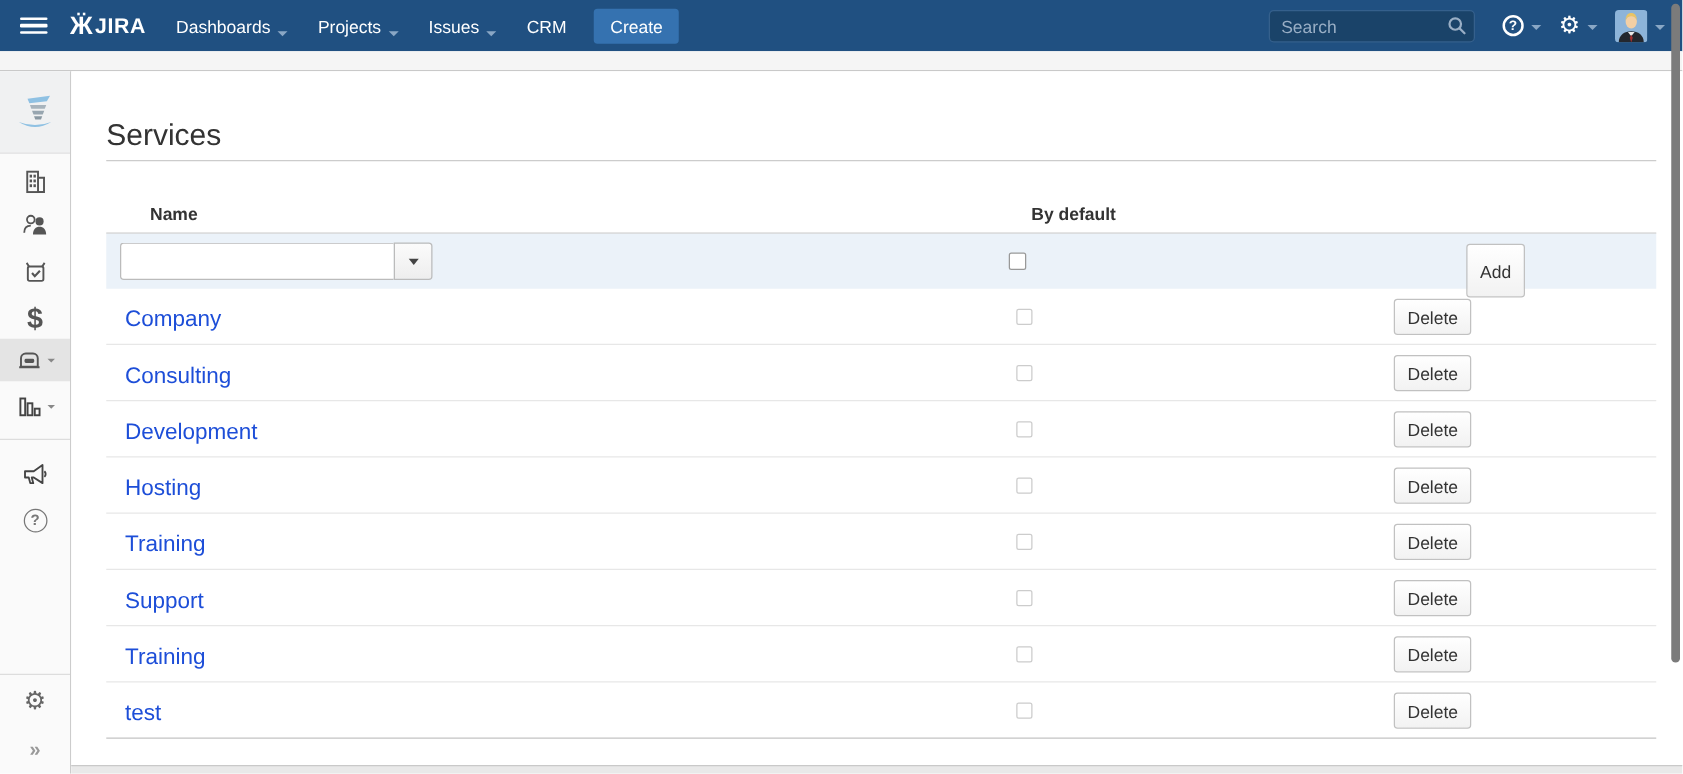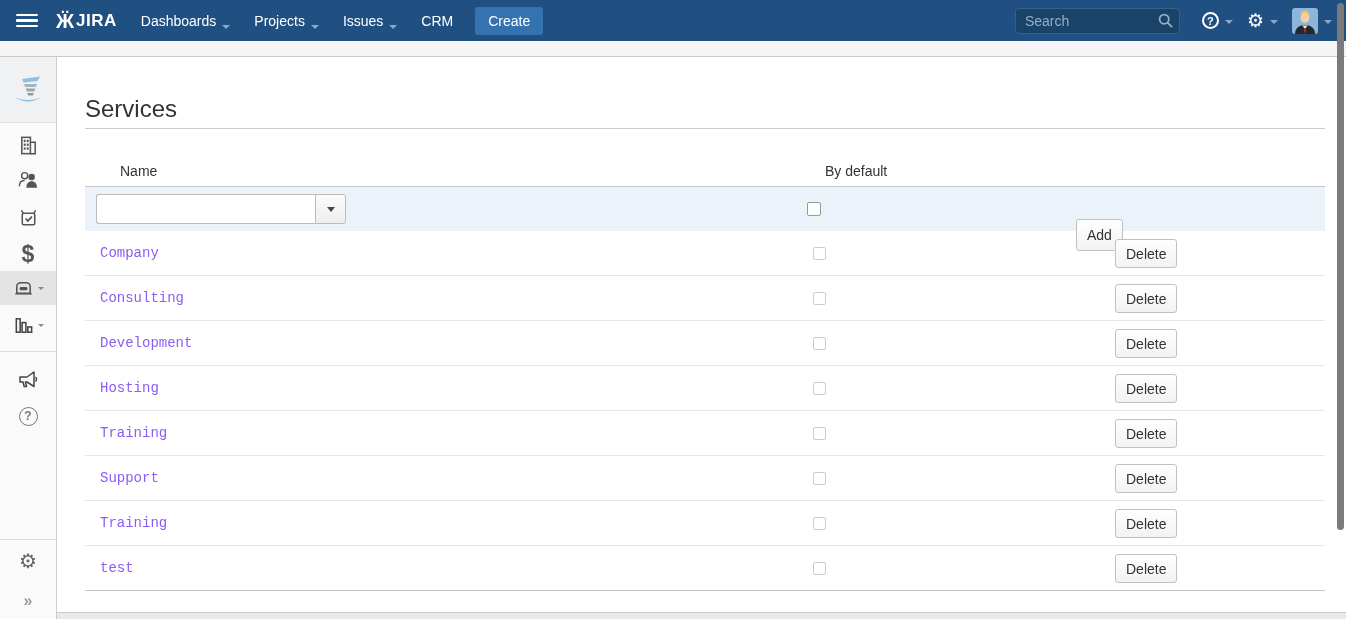--- a/index.html
+++ b/index.html
@@ -60,45 +60,45 @@
   .sb-gear { font-size:20px; color:#666; line-height:1; }
   .sb-expand { font-size:16px; color:#999; font-weight:bold; }
 
   
   .content { position:absolute; top:57px; left:57px; width:1289px; height:562px; background:#fff; }
   .page-title { position:absolute; left:28px; top:38px; font-size:24px; font-weight:normal; color:#333;text-align:center; }
   .title-rule { position:absolute; left:28px; top:71px; width:1240px; border-top:1px solid #ccc; }
 
   .svc-table { position:absolute; left:28px; top:98px; width:1240px; }
   .thead { position:relative; height:32px; border-bottom:1px solid #c9c9c9; }
-  .th { position:absolute; top:8px; font-size:14px; font-weight:normal; color:#333;padding-left:20px; }
+  .th { position:absolute; top:8px; font-size:14px; font-weight:bold; color:#333;padding-left:20px; }
   .th-name { left:15px; }
   .th-default { left:720px; }
 
   .add-row { position:relative; height:44px; background:#ebf2f9; }
   .combobox { position:absolute; left:11px; top:7px; width:250px; height:30px; display:flex; }
   .combo-input { flex:1; border:1px solid #bbb; border-right:none; border-radius:3px 0 0 3px;
                  background:#fff; font-size:14px; font-family:inherit; padding:0 8px; outline:none; }
   .combo-btn { width:31px; background:linear-gradient(#fbfbfb,#eeeeee); border:1px solid #bbb;
                border-radius:0 3px 3px 0; cursor:pointer; display:flex; align-items:center; justify-content:center; }
   .combo-btn .tri { width:0; height:0; border-left:4.5px solid transparent; border-right:4.5px solid transparent;
                     border-top:5px solid #444; }
   .cb { appearance:none; -webkit-appearance:none; width:14px; height:14px; background:#fff;
         border:1px solid #999; border-radius:2px; cursor:pointer; }
   .add-cb { position:absolute; left:722px; top:15px; }
   .row-cb { position:absolute; left:728px; top:16px; width:13px; height:13px; border-color:#ccc; }
 
   .aui-btn { background:linear-gradient(#ffffff,#f2f2f2); border:1px solid #c1c1c1; border-radius:3px;
              font-size:14px; font-family:inherit; color:#333; cursor:pointer; padding:0 10px; height:29px; }
-  .add-btn { position:absolute; left:991px; top:8px; height:32px;margin-top:24px; }
+  .add-btn { position:absolute; left:1088px; top:8px; height:43px; }
   .del-btn { position:absolute; left:1030px; top:8px; }
 
   .trow { position:relative; height:45px; border-bottom:1px solid #e7e7e7; }
   .trow:last-child { border-bottom:1px solid #c4c4c4; }
-  .trow .cell-name { position:absolute; left:15px; top:14px; font-size:14px; color:#8b5cf6;font-family:Liberation Mono, monospace; }
+  .trow .cell-name { position:absolute; left:15px; top:14px; font-size:18px; color:#1d4ed8; }
 
   .bottom-strip { position:absolute; left:0; bottom:0; width:1289px; height:7px;
                   background:#e9e9e9; border-top:1px solid #c9c9c9; }
 
   
   .vscroll-thumb { position:absolute; top:3px; right:2px; width:7px; height:527px;
                    background:#7b7b7b; border-radius:4px; z-index:50; cursor:pointer; }
 
   svg { display:block; }
 </style>

